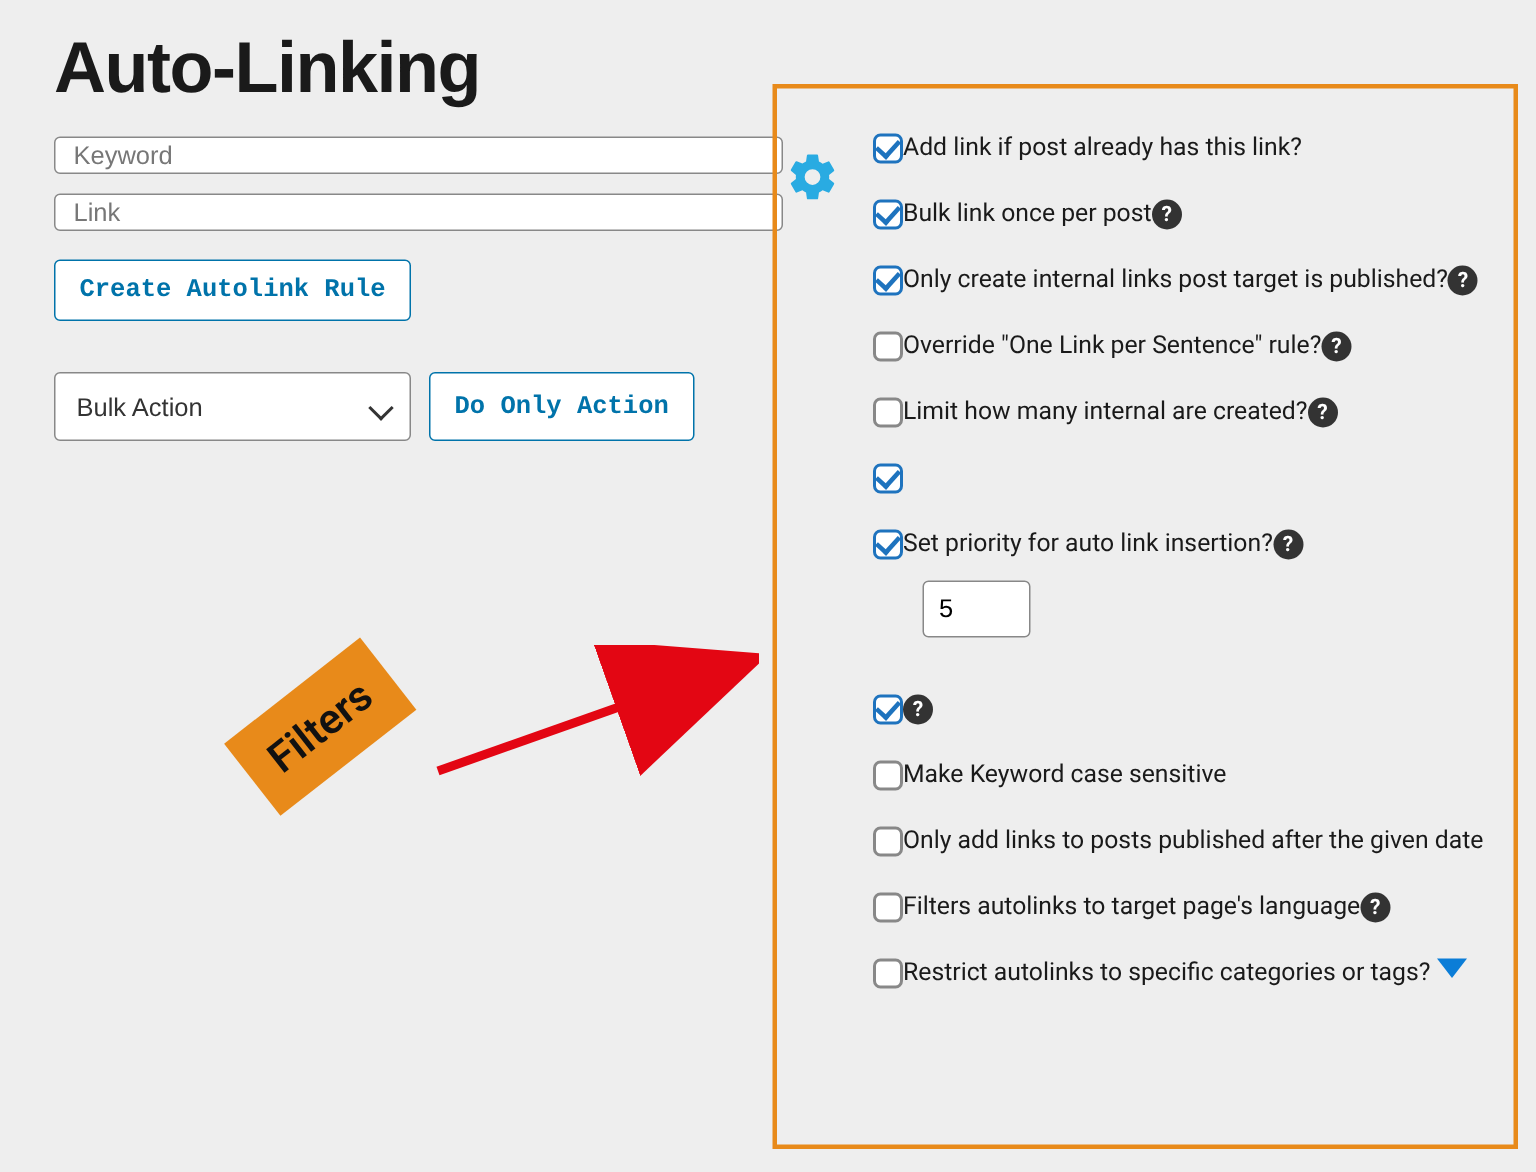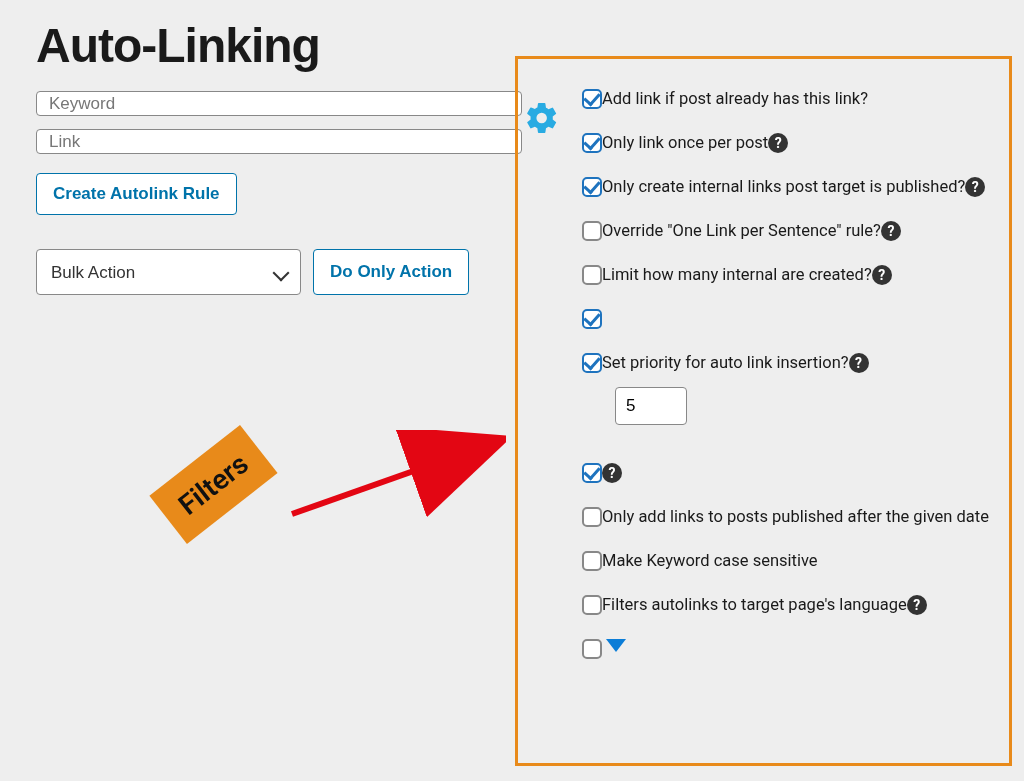--- a/index.html
+++ b/index.html
@@ -46,32 +46,33 @@
   .btn {
     display: inline-block;
     padding: 10px 16px;
     font-size: 17px;
     font-weight: 600;
     color: #0073aa;
     background: #fff;
     border: 1px solid #0073aa;
     border-radius: 4px;
     cursor: pointer;
+    font-family: Liberation Mono, monospace;
   }
   .btn-row {
     margin-top: 6px;
   }
   .action-row {
     margin-top: 34px;
     display: flex;
     gap: 12px;
   }
   .select-wrap {
     position: relative;
-    width: 265px;
+    width: 238px;
   }
   .select {
     width: 100%;
     height: 46px;
     padding: 0 14px;
     font-size: 17px;
     border: 1px solid #888;
     border-radius: 4px;
     background: #fff;
     color: #333;
@@ -226,21 +227,21 @@
   <div class="panel">
     <div class="settings-list">
 
       <div class="setting-row">
         <span class="cb checked"></span>
         <span>Add link if post already has this link?</span>
       </div>
 
       <div class="setting-row">
         <span class="cb checked"></span>
-        <span>Only link once per post</span>
+        <span>Bulk link once per post</span>
         <span class="help">?</span>
       </div>
 
       <div class="setting-row">
         <span class="cb checked"></span>
         <span>Only create internal links post target is published?</span>
         <span class="help">?</span>
       </div>
 
       <div class="setting-row">
@@ -266,36 +267,37 @@
       </div>
       <input class="priority-input" value="5" style="">
 
       <div class="setting-row">
         <span class="cb checked"></span>
         <span class="help">?</span>
       </div>
 
       <div class="setting-row">
         <span class="cb unchecked"></span>
+        <span>Make Keyword case sensitive</span>
+      </div>
+
+      <div class="setting-row">
+        <span class="cb unchecked"></span>
         <span>Only add links to posts published after the given date</span>
       </div>
 
       <div class="setting-row">
         <span class="cb unchecked"></span>
-        <span>Make Keyword case sensitive</span>
-      </div>
-
-      <div class="setting-row">
-        <span class="cb unchecked"></span>
         <span>Filters autolinks to target page's language</span>
         <span class="help">?</span>
       </div>
 
       <div class="setting-row">
         <span class="cb unchecked"></span>
+        <span>Restrict autolinks to specific categories or tags?</span>
         <span class="triangle-down"></span>
       </div>
 
     </div>
   </div>
 
   <div class="filters-label">Filters</div>
 
   <svg class="arrow" viewBox="0 0 220 90">
     <defs>

